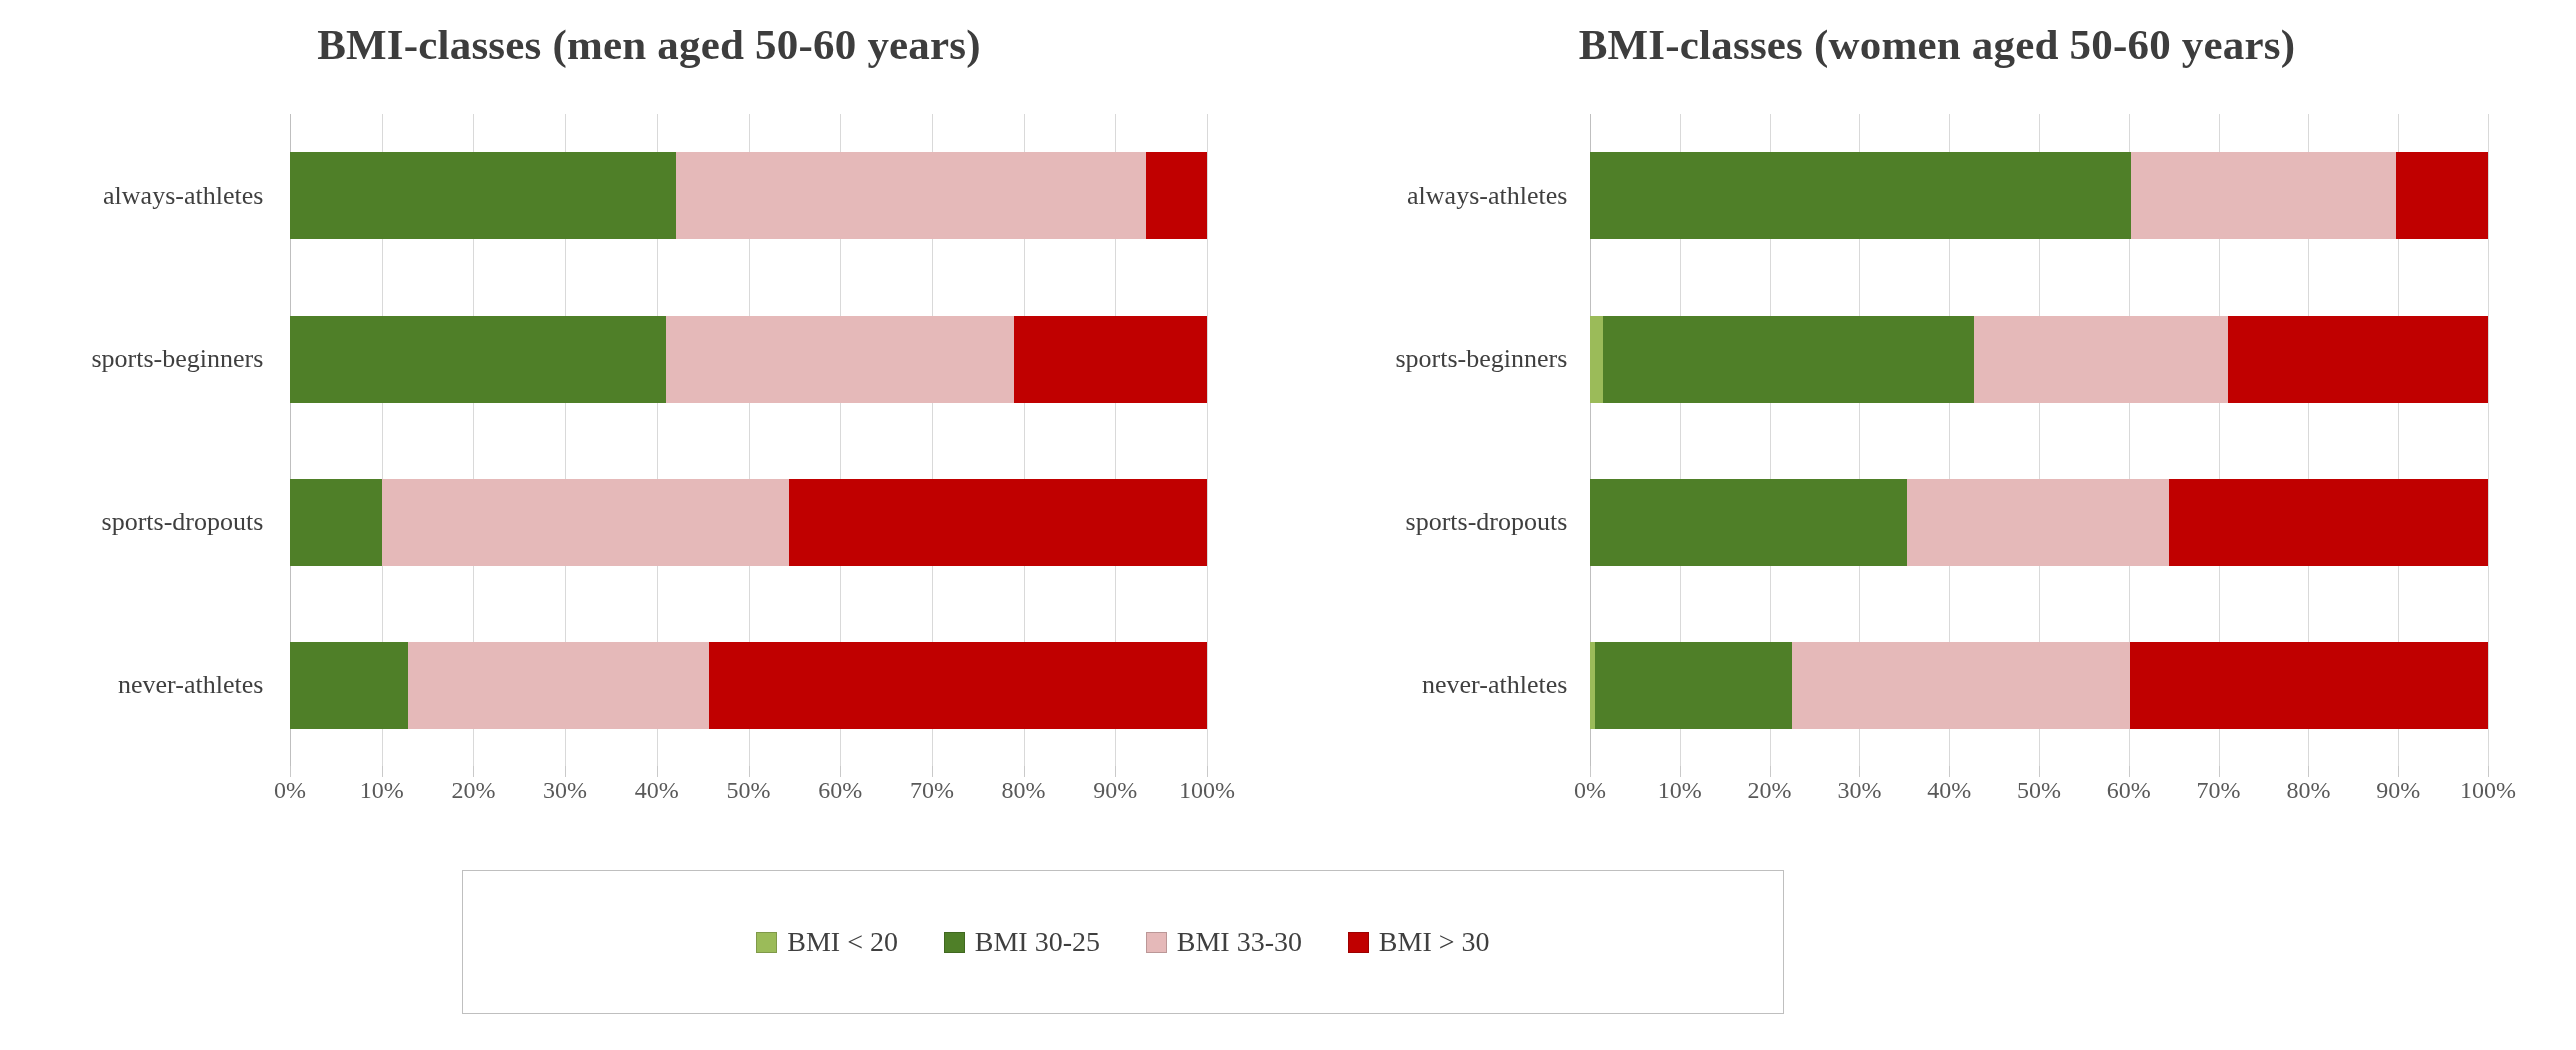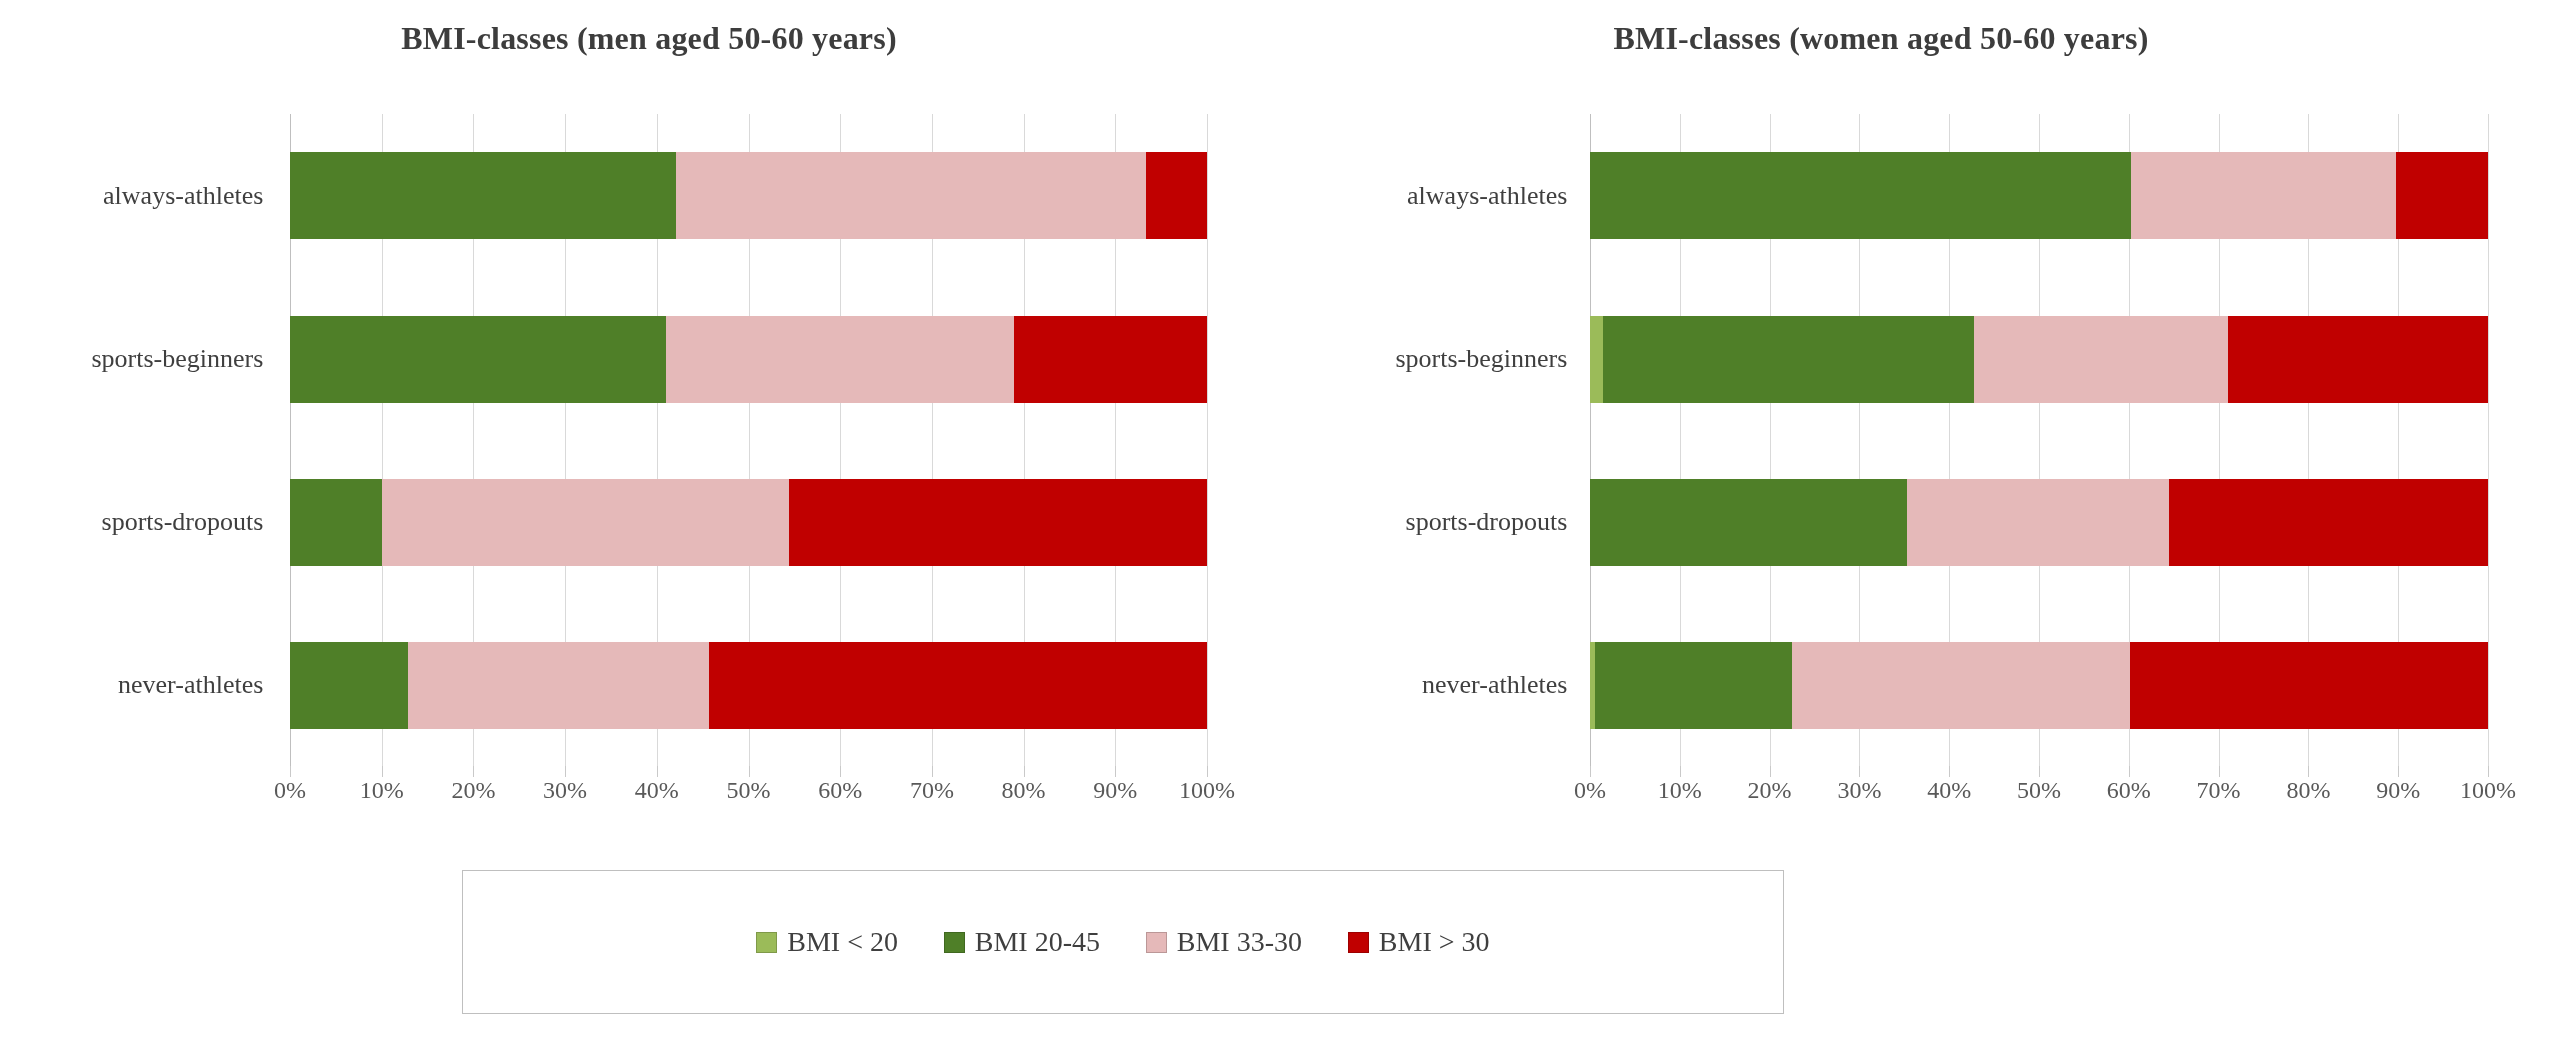--- a/index.html
+++ b/index.html
@@ -8,25 +8,25 @@
     background:#ffffff;
     font-family:"Liberation Serif", serif;
     color:#3f3f3f;
     overflow:hidden;
   }
   .page{position:relative;width:2576px;height:1050px;}
 
   
   .panel{position:absolute;top:0;height:849px;}
   #panel-men{left:0;width:1298px;}
-  #panel-women{left:1242px;width:1278px;}
+  #panel-women{left:1298px;width:1278px;}
 
   .chart-title{
     text-align:center;
-    font-size:32px;
+    font-size:43px;
     font-weight:bold;
     color:#3d3d3d;
     letter-spacing:0.2px;
     padding-top:19.6px;
     font-family:"Liberation Serif", serif;
   }
 
   
   .plot-wrap{position:absolute;}
   #plot-men{left:290px;top:114px;width:917px;height:653px;}
@@ -253,21 +253,21 @@
     </div>
 
   <div class="legend-box">
     <div class="legend-items">
         <div class="legend-item">
           <span class="swatch" style="background: rgb(155, 187, 89);"></span>
           <span class="legend-label">BMI &lt; 20</span>
         </div>
         <div class="legend-item">
           <span class="swatch" style="background: rgb(79, 127, 40);"></span>
-          <span class="legend-label">BMI 20-45</span>
+          <span class="legend-label">BMI 30-25</span>
         </div>
         <div class="legend-item">
           <span class="swatch" style="background: rgb(229, 185, 185);"></span>
           <span class="legend-label">BMI 33-30</span>
         </div>
         <div class="legend-item">
           <span class="swatch" style="background: rgb(192, 0, 0);"></span>
           <span class="legend-label">BMI &gt; 30</span>
         </div>
       </div>

